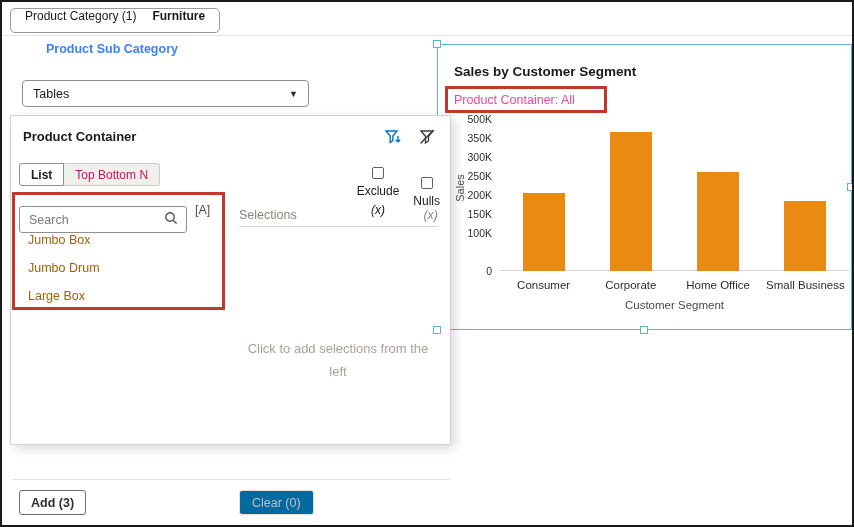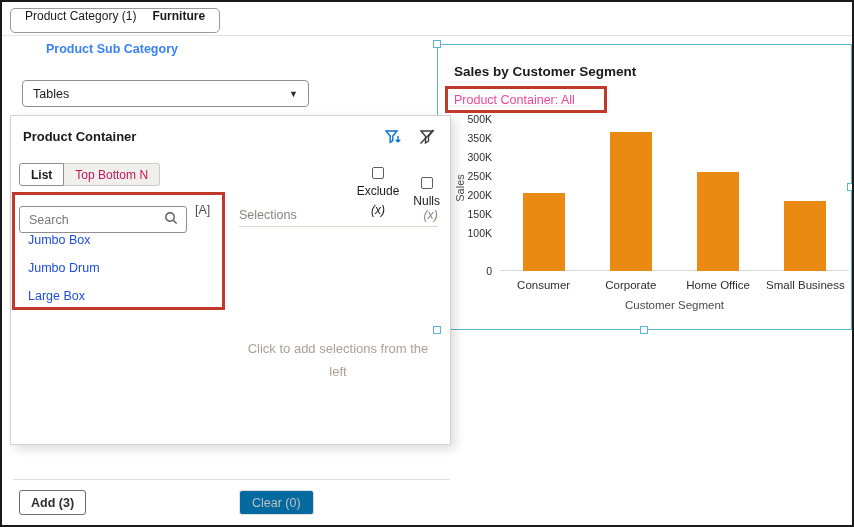--- a/index.html
+++ b/index.html
@@ -51,21 +51,21 @@
 
   .searchbox {
     position:absolute; left:8px; top:82px; width:168px; height:27px;
     border:1px solid #8f8f8f; border-radius:3px; display:flex; align-items:center; padding:0 8px 0 9px;margin-top:8px;
   }
   .searchbox input { border:none; outline:none; flex:1; font-size:12.5px; width:110px; font-family:"Liberation Sans", sans-serif; color:#333; }
   .searchbox input::placeholder { color:#7a7a7a; }
   .matchcase { position:absolute; left:184px; top:87px; font-size:12.5px; color:#4f4f4f; cursor:pointer; }
 
   .value-list { position:absolute; left:8px; top:110px; width:180px; }
-  .list-item { height:28px; display:flex; align-items:center; padding-left:9px; font-size:12.5px; color:#1d4ed8; cursor:pointer; }
+  .list-item { height:28px; display:flex; align-items:center; padding-left:9px; font-size:12.5px; color:#a16207; cursor:pointer; }
 
   .sel-header { position:absolute; left:228px; top:92px; width:199px; display:flex; justify-content:space-between; font-size:12.5px; color:#8b857e; }
   .sel-header .cnt { font-style:italic; }
   .sel-divider { position:absolute; left:228px; top:110px; width:199px; height:1px; background:#dcd9d5; }
   .sel-empty { position:absolute; left:232px; top:222px; width:190px; text-align:center; font-size:13px; line-height:1.75; color:#ac9f94; }
 
   .btn-divider { position:absolute; left:2px; top:363px; width:437px; height:1px; background:#e3e0dc; }
   .add-btn {
     position:absolute; left:8px; top:374px; height:25px; padding:0 11px;
     border:1px solid #6d6d6d; border-radius:3px; background:#fff;

